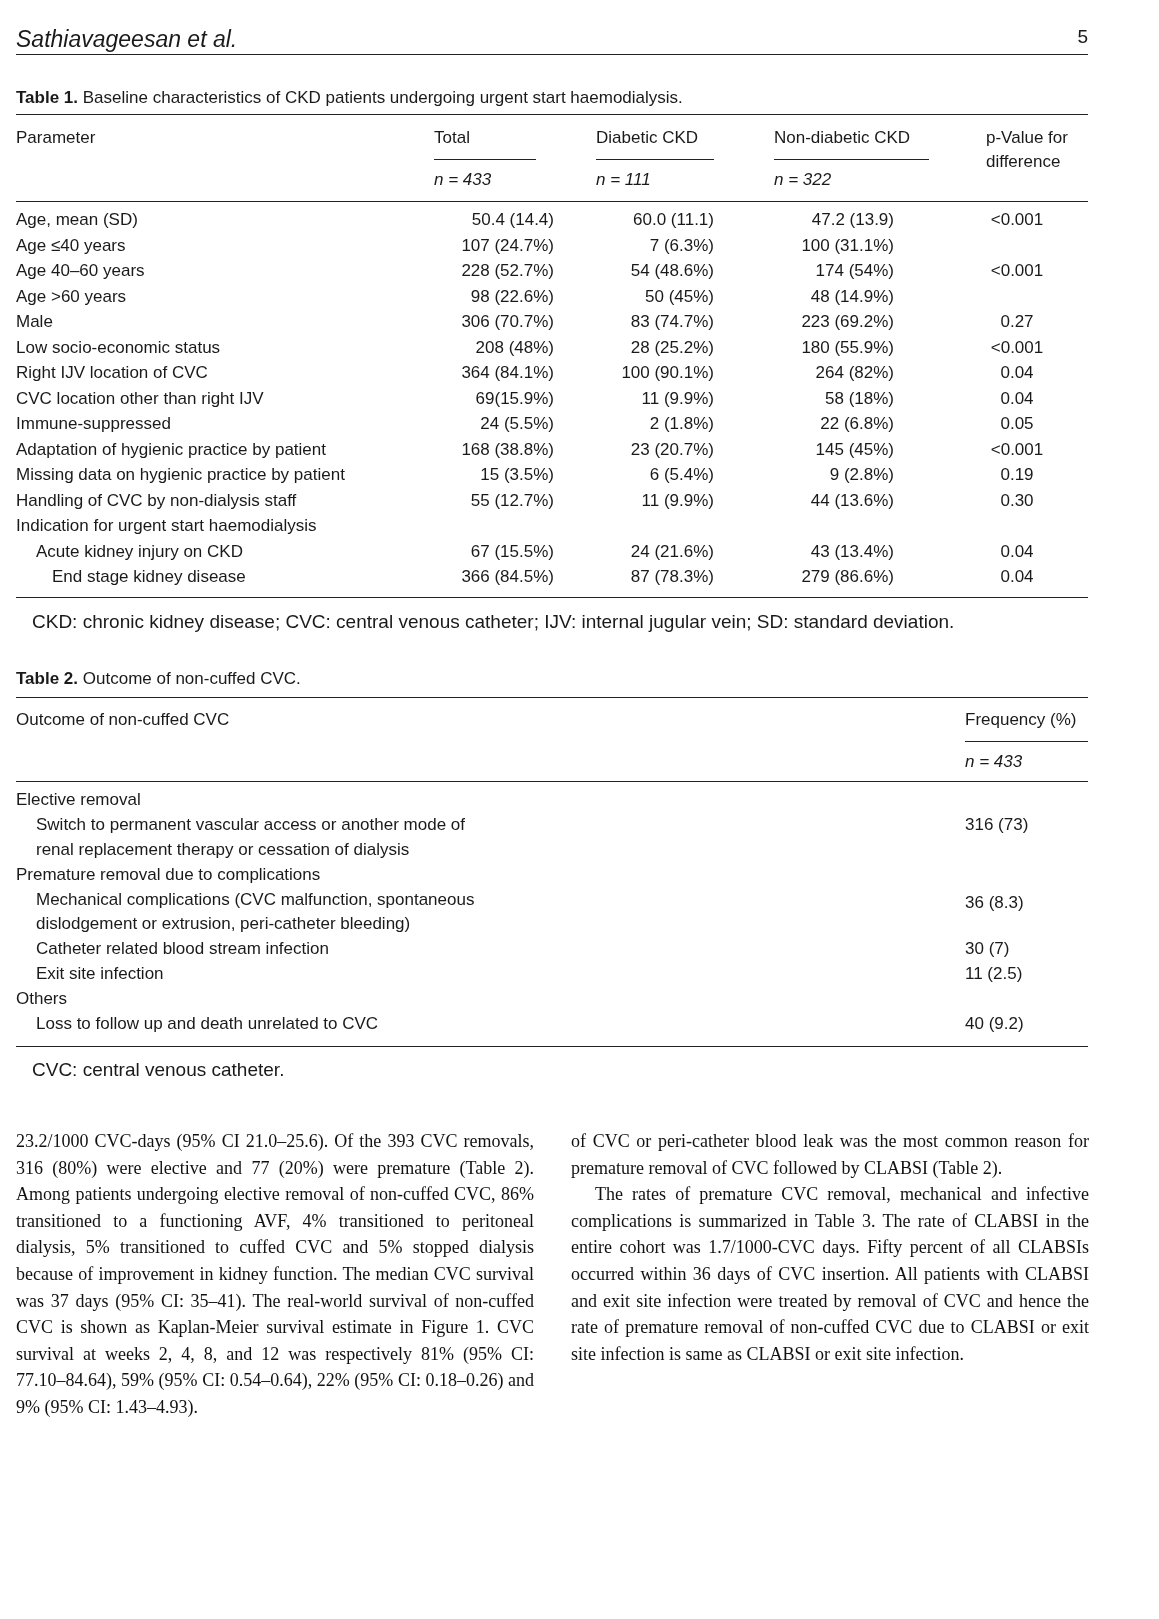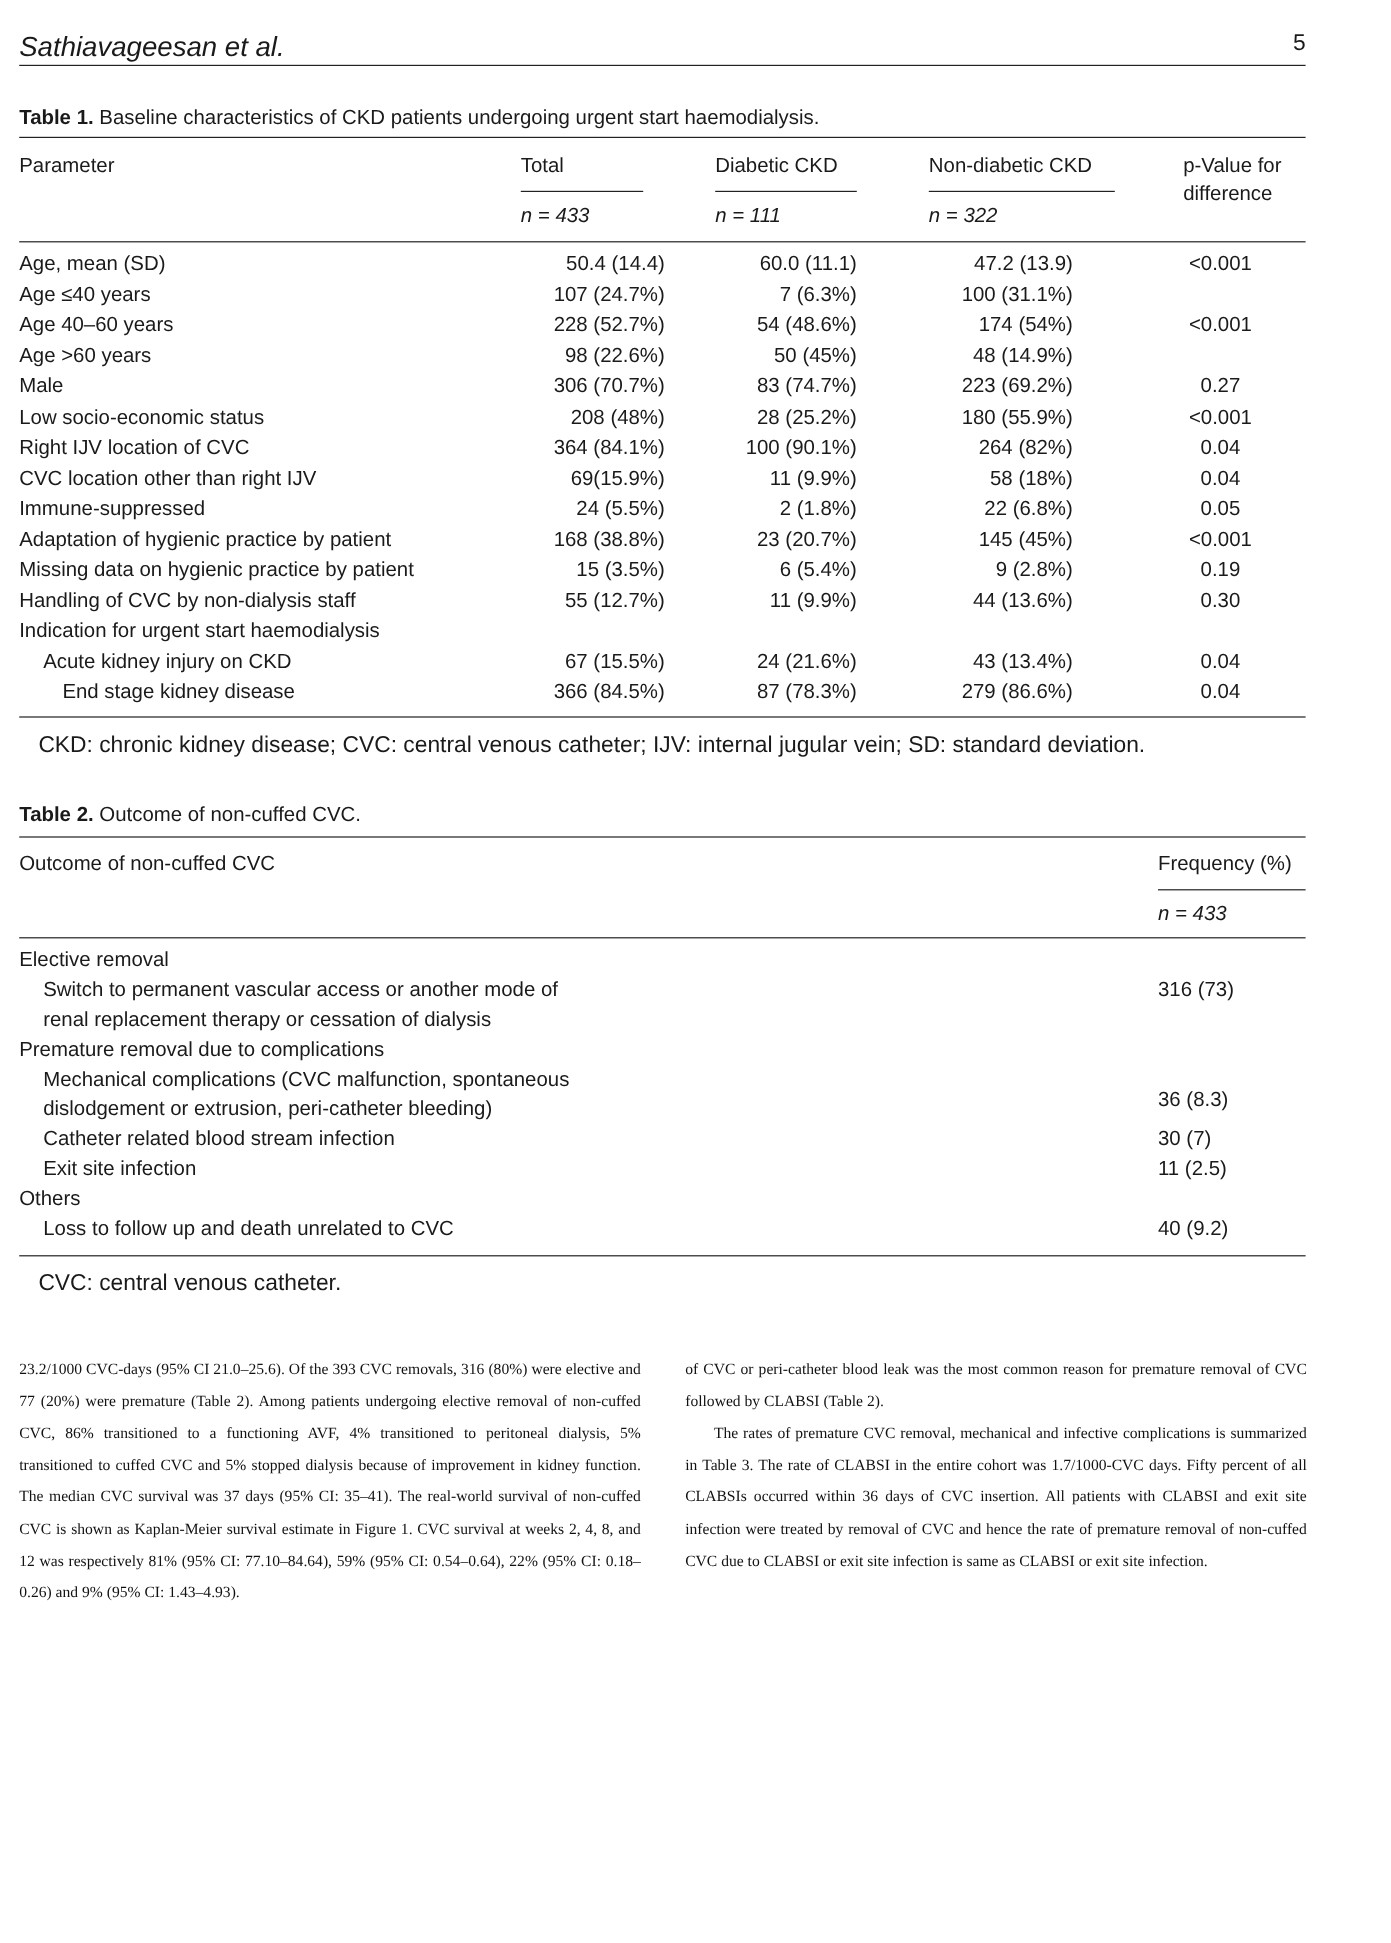--- a/index.html
+++ b/index.html
@@ -36,21 +36,21 @@
 
     .t2 .c-out { left: 0; }
     .t2 .c-freq { left: 949px; }
     .t2 .num-freq { left: 949px; width: 110px; text-align: left; }
 
     .footnote { position: absolute; left: 32px; font-size: 19px; }
 
     .body-col {
       position: absolute; top: 1128px; width: 518px;
       font-family: "Liberation Serif", "DejaVu Serif", serif;
-      font-size: 13px; line-height: 26.6px; text-align: justify; color: #111;
+      font-size: 18px; line-height: 26.6px; text-align: justify; color: #111;
     }
     .body-col p { margin: 0; }
     .body-col p.indent { text-indent: 24px; }
     .col-left { left: 16px; }
     .col-right { left: 571px; }
   </style>
 </head>
 <body>
 
 <div class="running-head">
@@ -181,21 +181,21 @@
   <div id="t2-body">
       <div class="cell c-out" style="top: 93px; left: 0px;">Elective removal</div>
       <div class="cell num-freq" style="top: 93px;"></div>
       <div class="cell c-out" style="top: 117.8px; left: 20px;">Switch to permanent vascular access or another mode of</div>
       <div class="cell num-freq" style="top: 117.8px;">316 (73)</div>
       <div class="cell c-out" style="top: 142.6px; left: 20px;">renal replacement therapy or cessation of dialysis</div>
       <div class="cell num-freq" style="top: 142.6px;"></div>
       <div class="cell c-out" style="top: 167.7px; left: 0px;">Premature removal due to complications</div>
       <div class="cell num-freq" style="top: 167.7px;"></div>
       <div class="cell c-out" style="top: 192.5px; left: 20px;">Mechanical complications (CVC malfunction, spontaneous</div>
-      <div class="cell num-freq" style="top: 210px;">36 (8.3)</div>
+      <div class="cell num-freq" style="top: 196px;">36 (8.3)</div>
       <div class="cell c-out" style="top: 217.3px; left: 20px;">dislodgement or extrusion, peri-catheter bleeding)</div>
       <div class="cell num-freq" style="top: 217.3px;"></div>
       <div class="cell c-out" style="top: 242.1px; left: 20px;">Catheter related blood stream infection</div>
       <div class="cell num-freq" style="top: 242.1px;">30 (7)</div>
       <div class="cell c-out" style="top: 266.9px; left: 20px;">Exit site infection</div>
       <div class="cell num-freq" style="top: 266.9px;">11 (2.5)</div>
       <div class="cell c-out" style="top: 291.7px; left: 0px;">Others</div>
       <div class="cell num-freq" style="top: 291.7px;"></div>
       <div class="cell c-out" style="top: 316.5px; left: 20px;">Loss to follow up and death unrelated to CVC</div>
       <div class="cell num-freq" style="top: 316.5px;">40 (9.2)</div>

